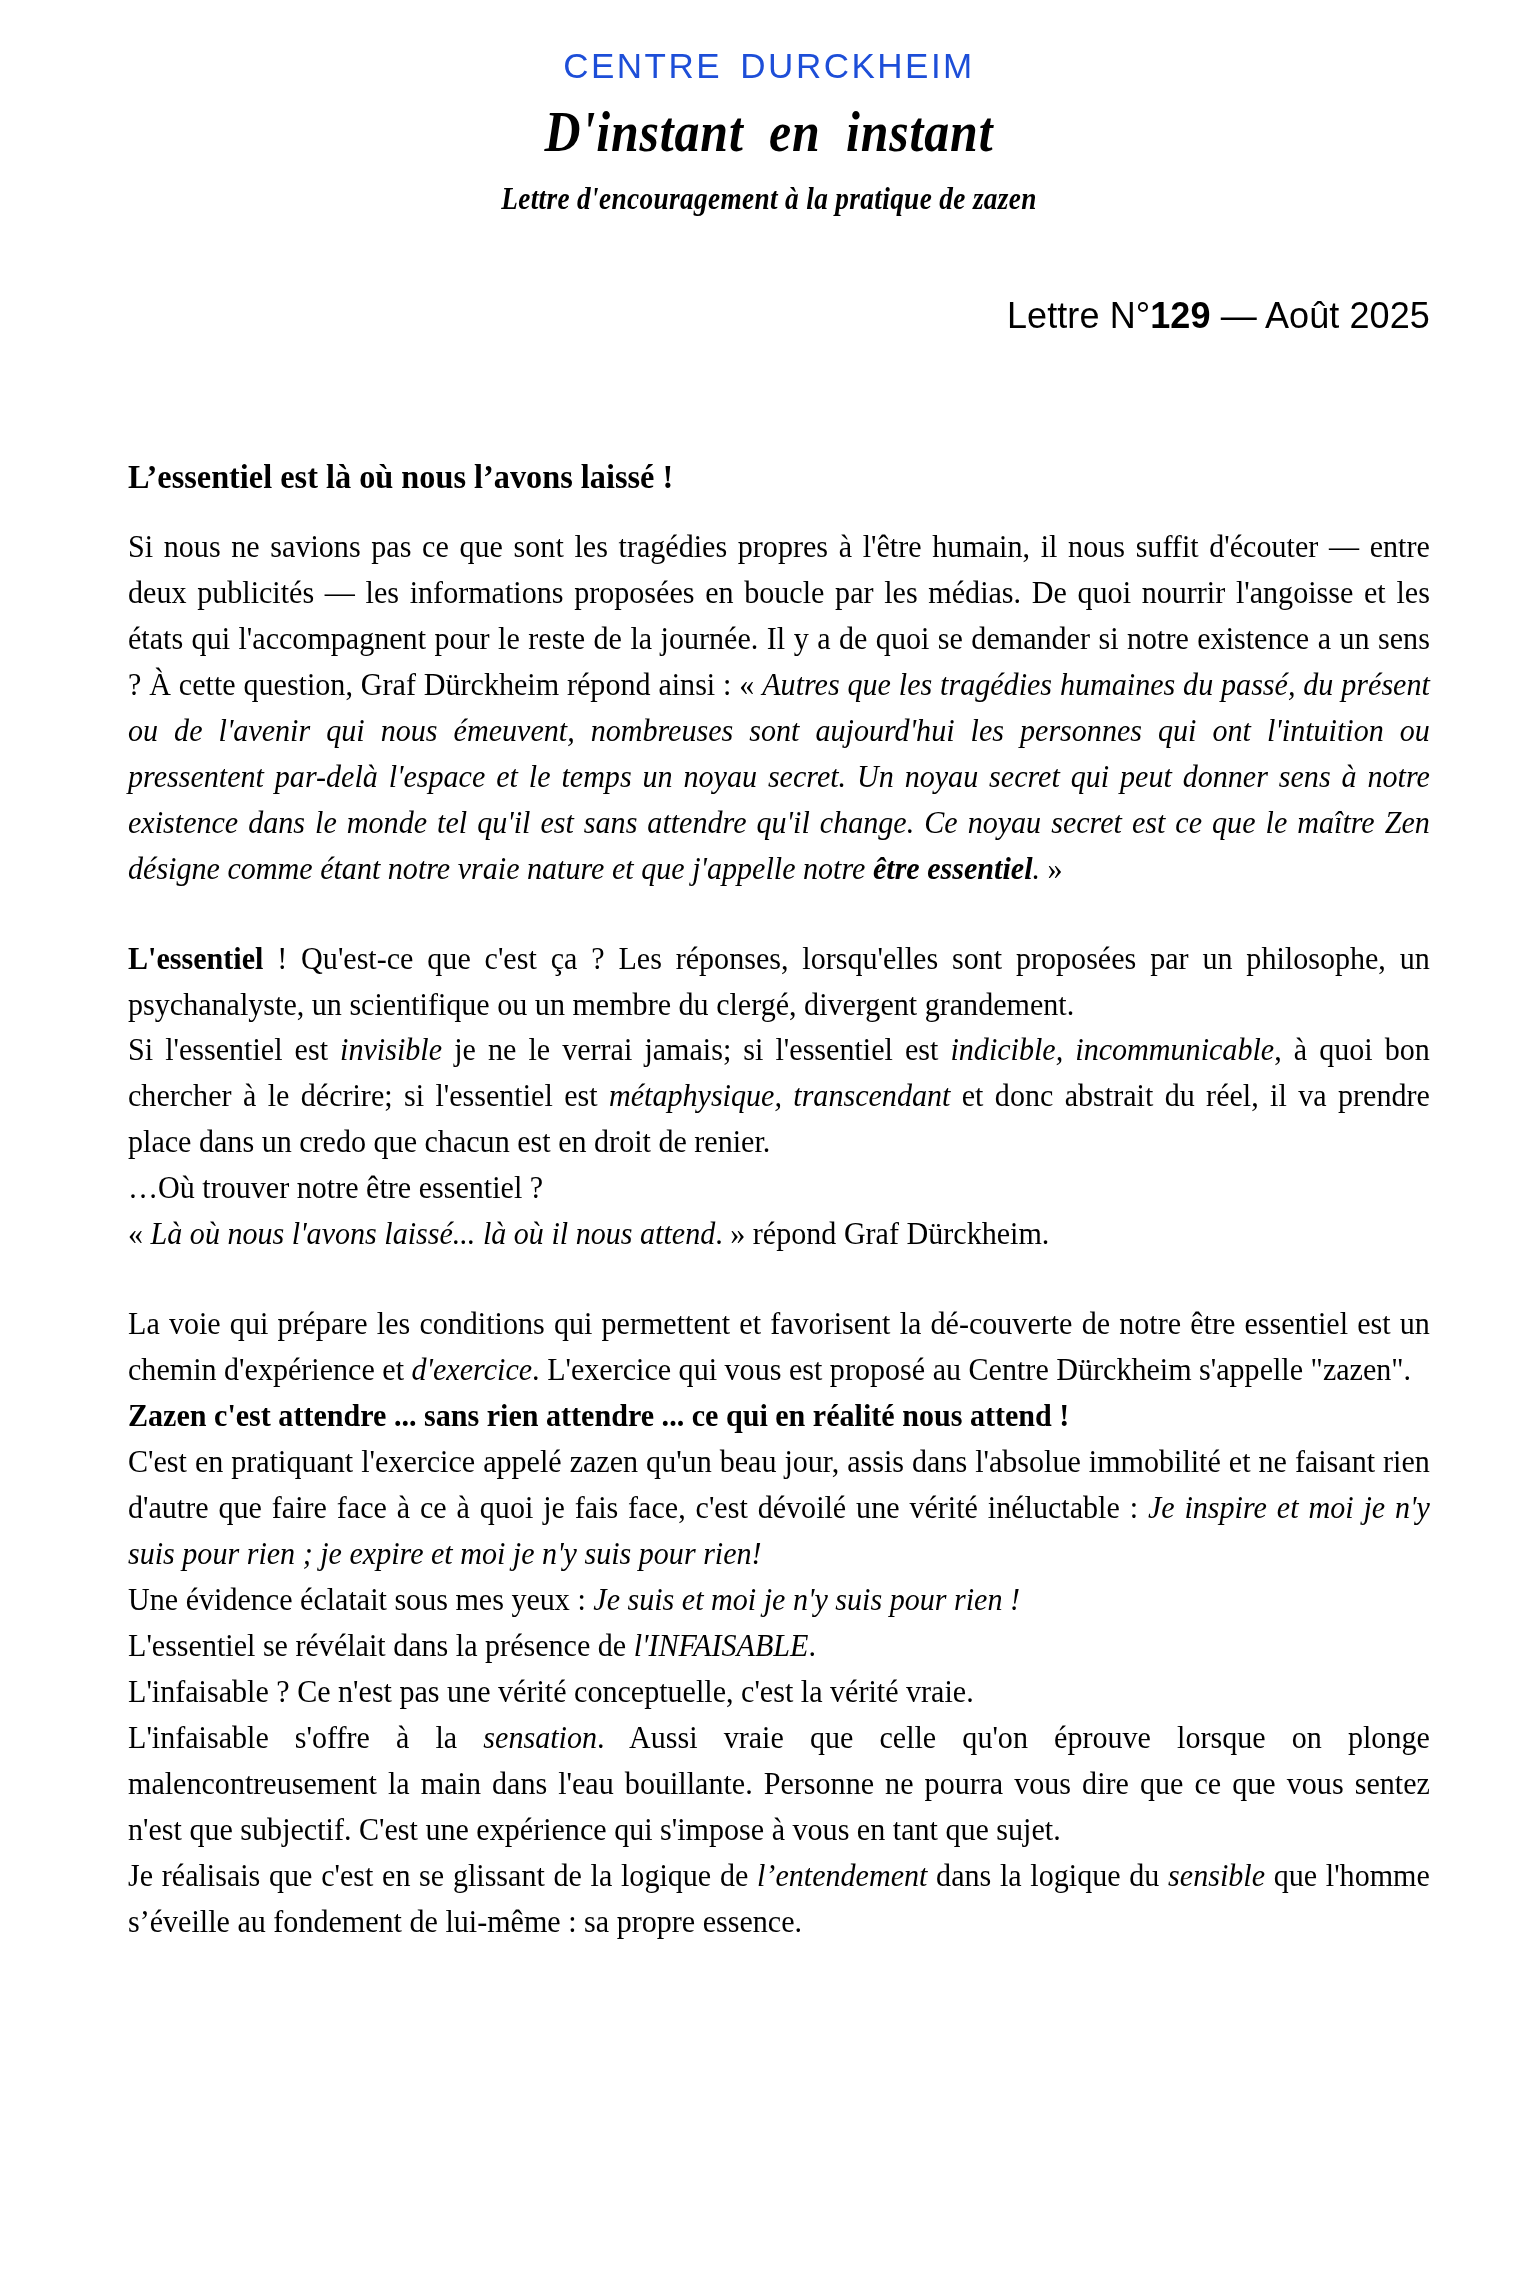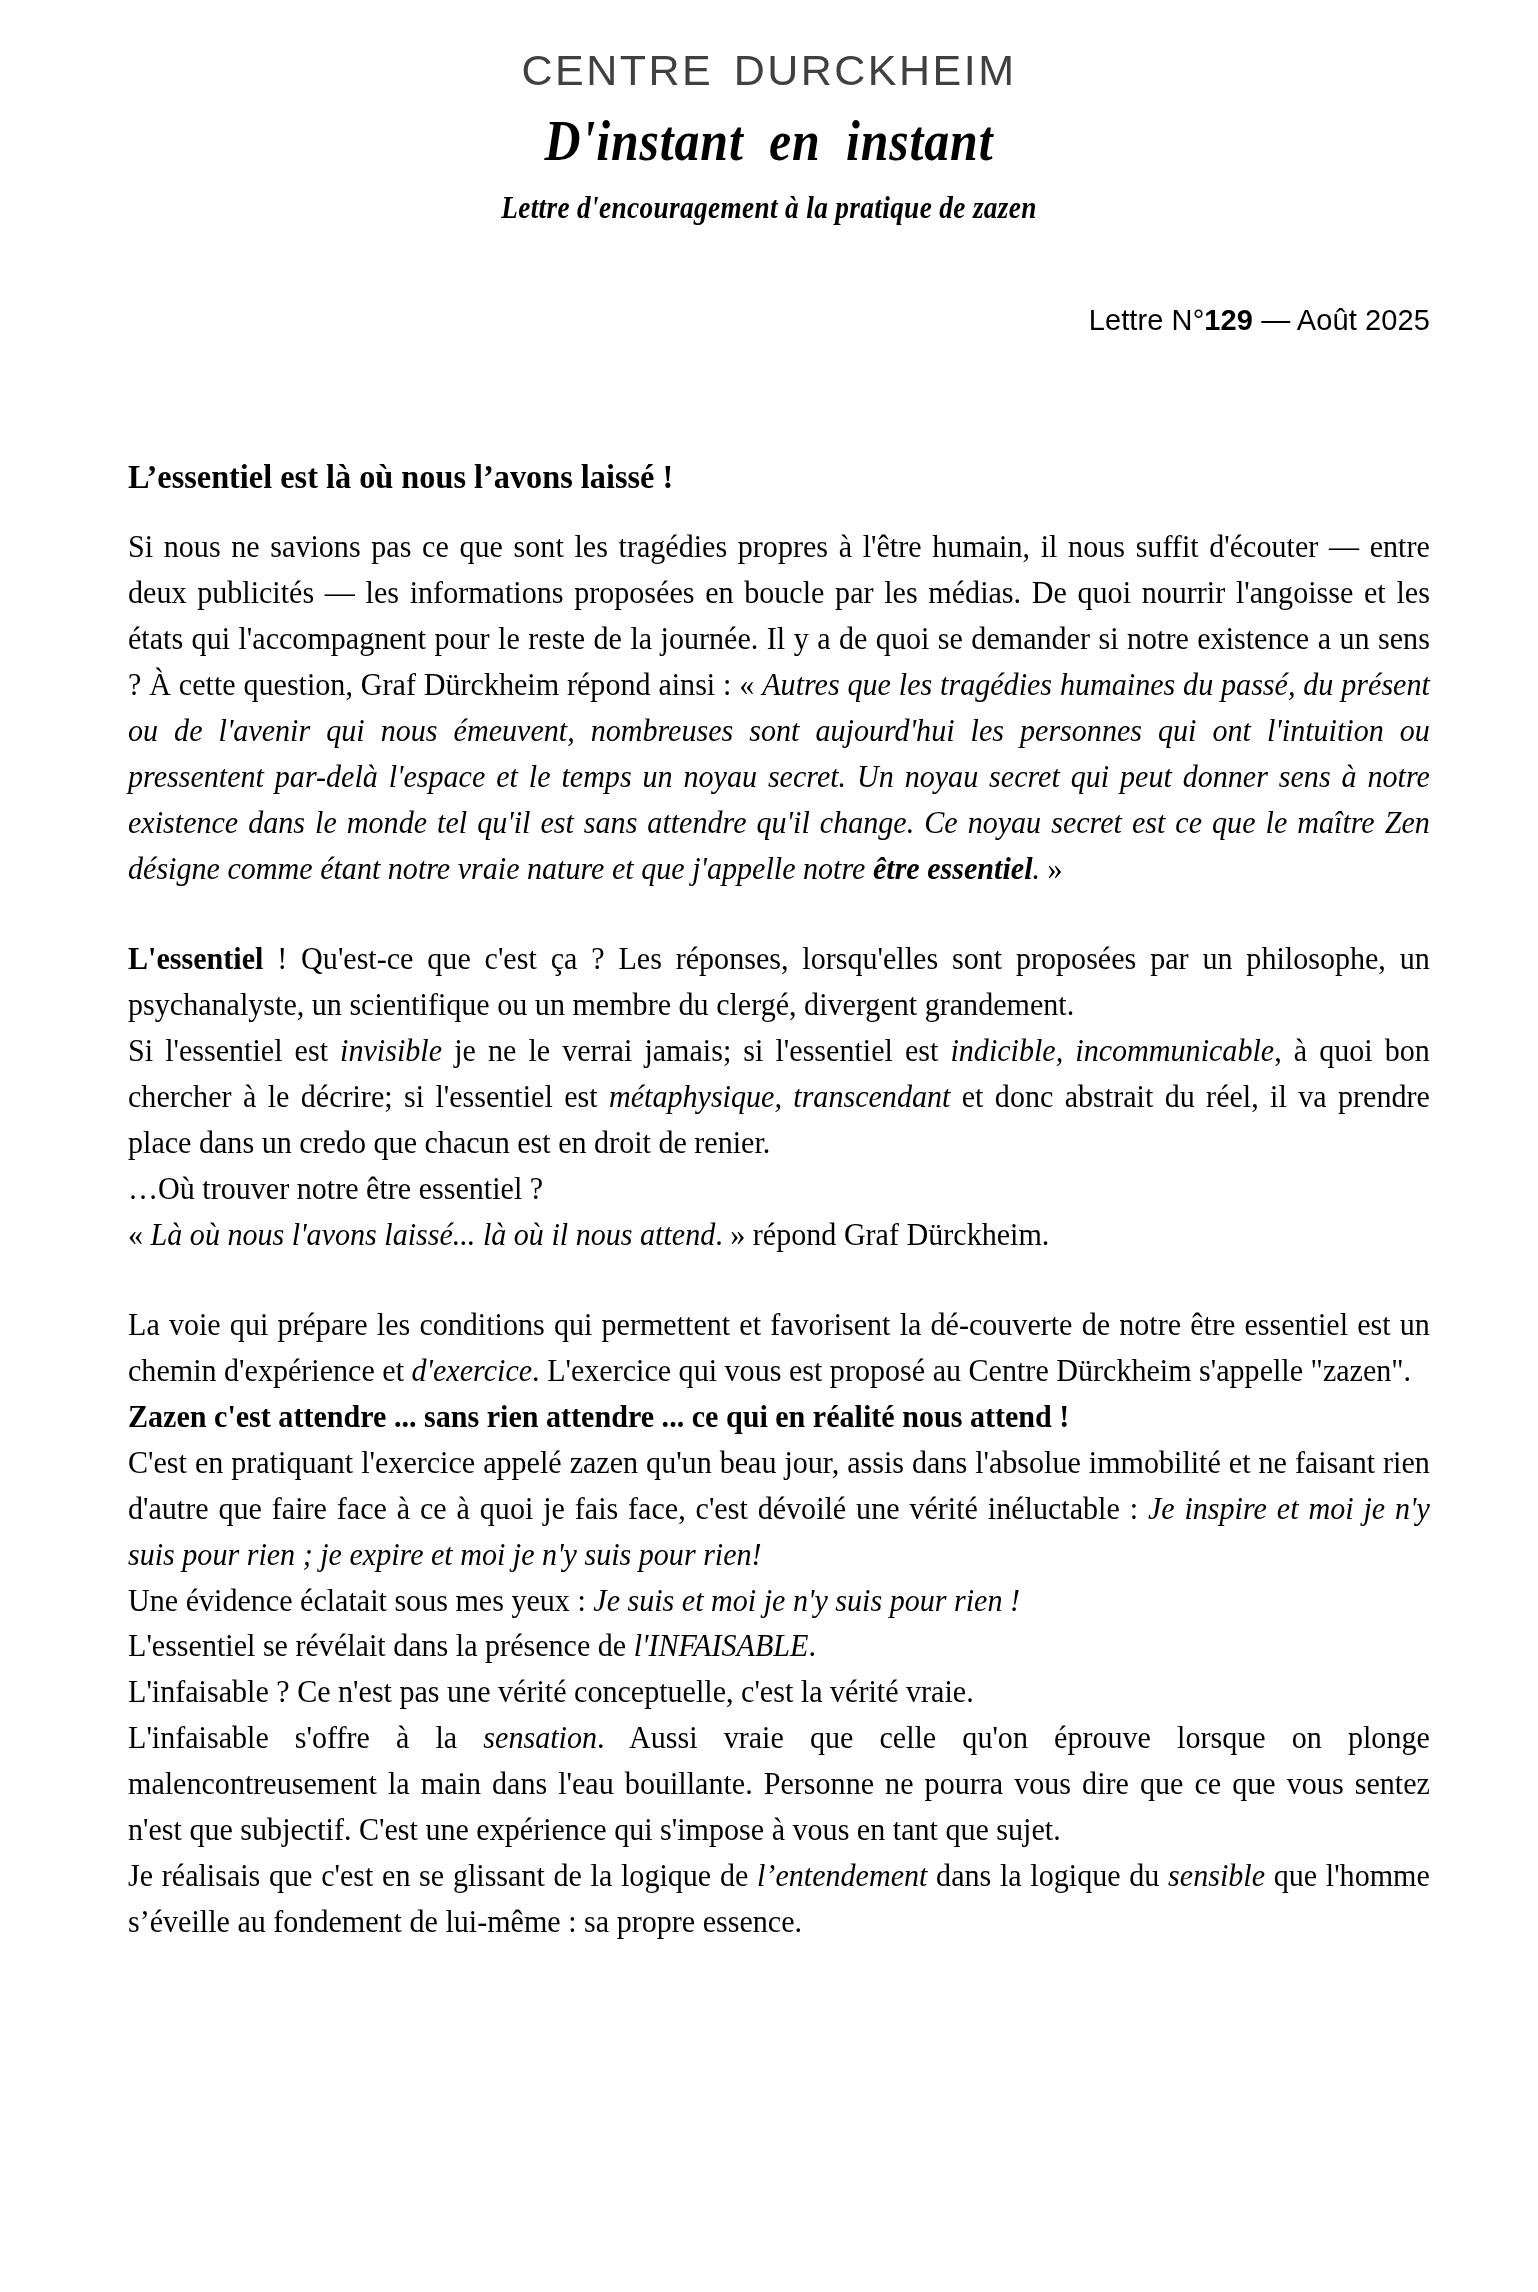--- a/index.html
+++ b/index.html
@@ -24,26 +24,26 @@
     background: #ffffff;
   }
 
   
   .masthead {
     text-align: center;
     padding-top: 46px;
   }
   .org-name {
     font-family: "Liberation Sans", "DejaVu Sans", sans-serif;
-    font-size: 43px;
+    font-size: 35px;
     letter-spacing: 2.5px;
     word-spacing: 6px;
     font-weight: 400;
     line-height: 1.15;
-    color: #404040;
+    color: #1d4ed8;
   }
   .masthead-title {
     font-family: "Liberation Serif", "DejaVu Serif", serif;
     font-style: italic;
     font-weight: 700;
     font-size: 58px;
     line-height: 1.12;
     letter-spacing: 1px;
     word-spacing: 14px;
     margin-top: 14px;
@@ -56,21 +56,21 @@
     font-size: 31px;
     line-height: 1.15;
     margin-top: 16px;
     letter-spacing: 0.4px;
     transform: scaleX(0.88);
   }
 
   
   .issue-line {
     font-family: "Liberation Sans", "DejaVu Sans", sans-serif;
-    font-size: 29px;
+    font-size: 36px;
     text-align: right;
     padding-right: 108px;
     margin-top: 78px;
     letter-spacing: 0.1px;
   }
   .issue-line b { font-weight: 700; }
 
   
   .content {
     padding: 0 108px 0 128px;

